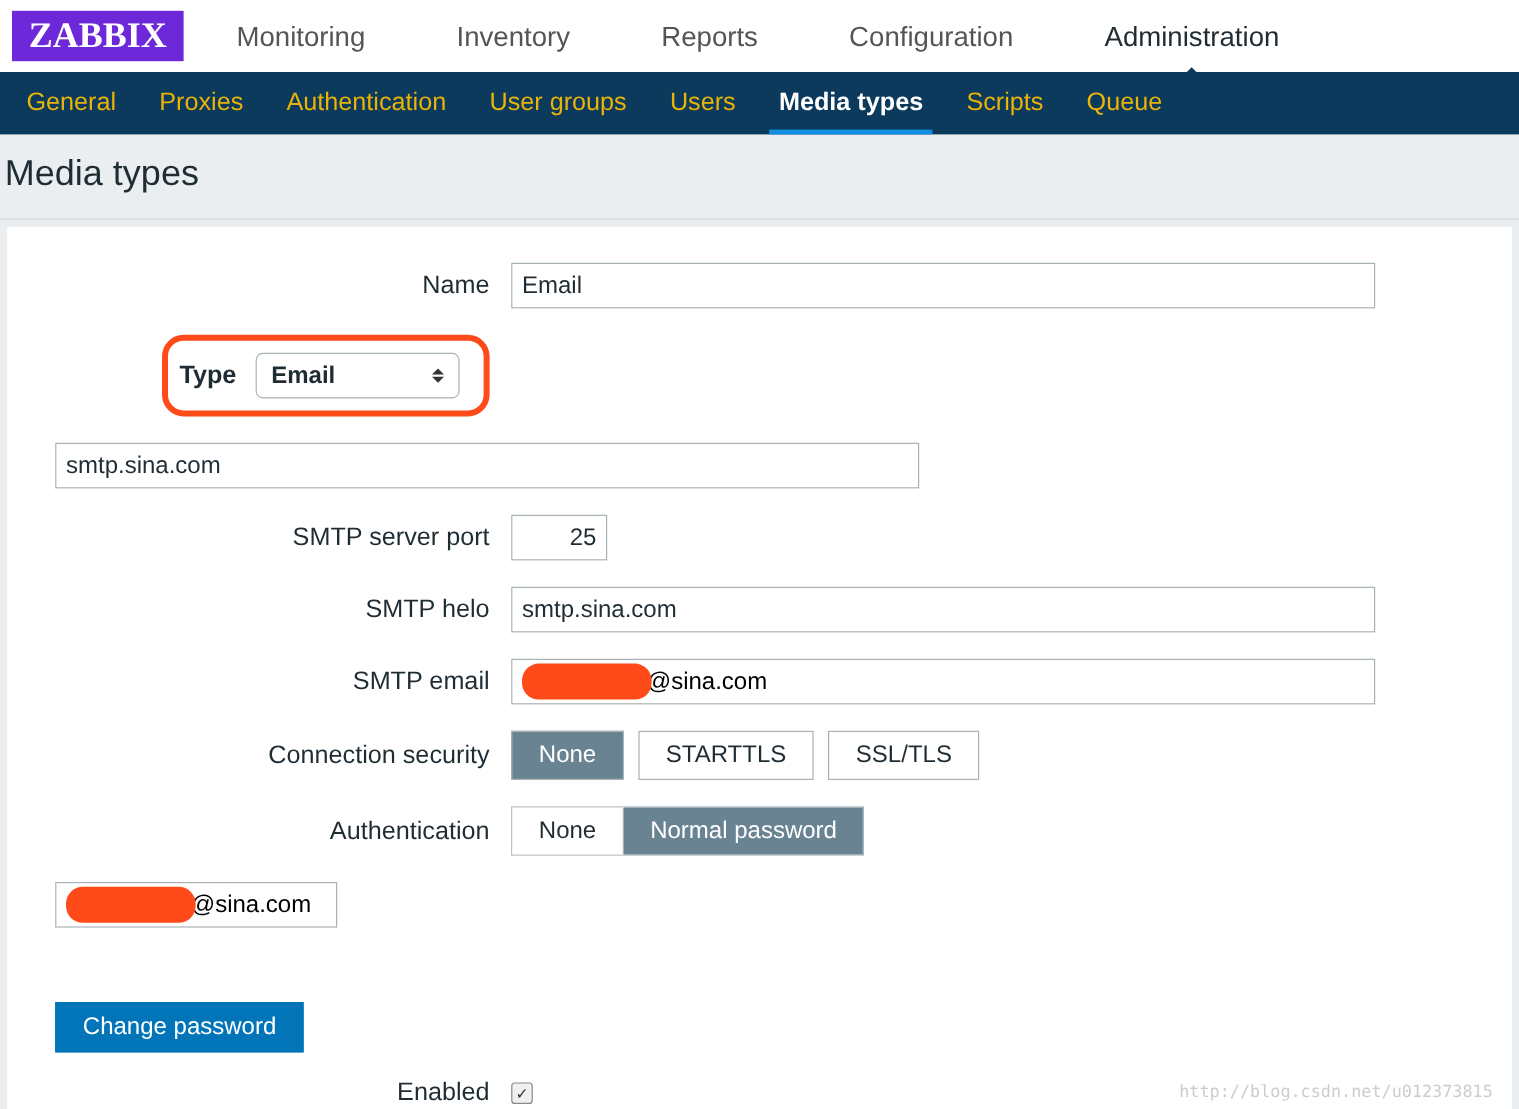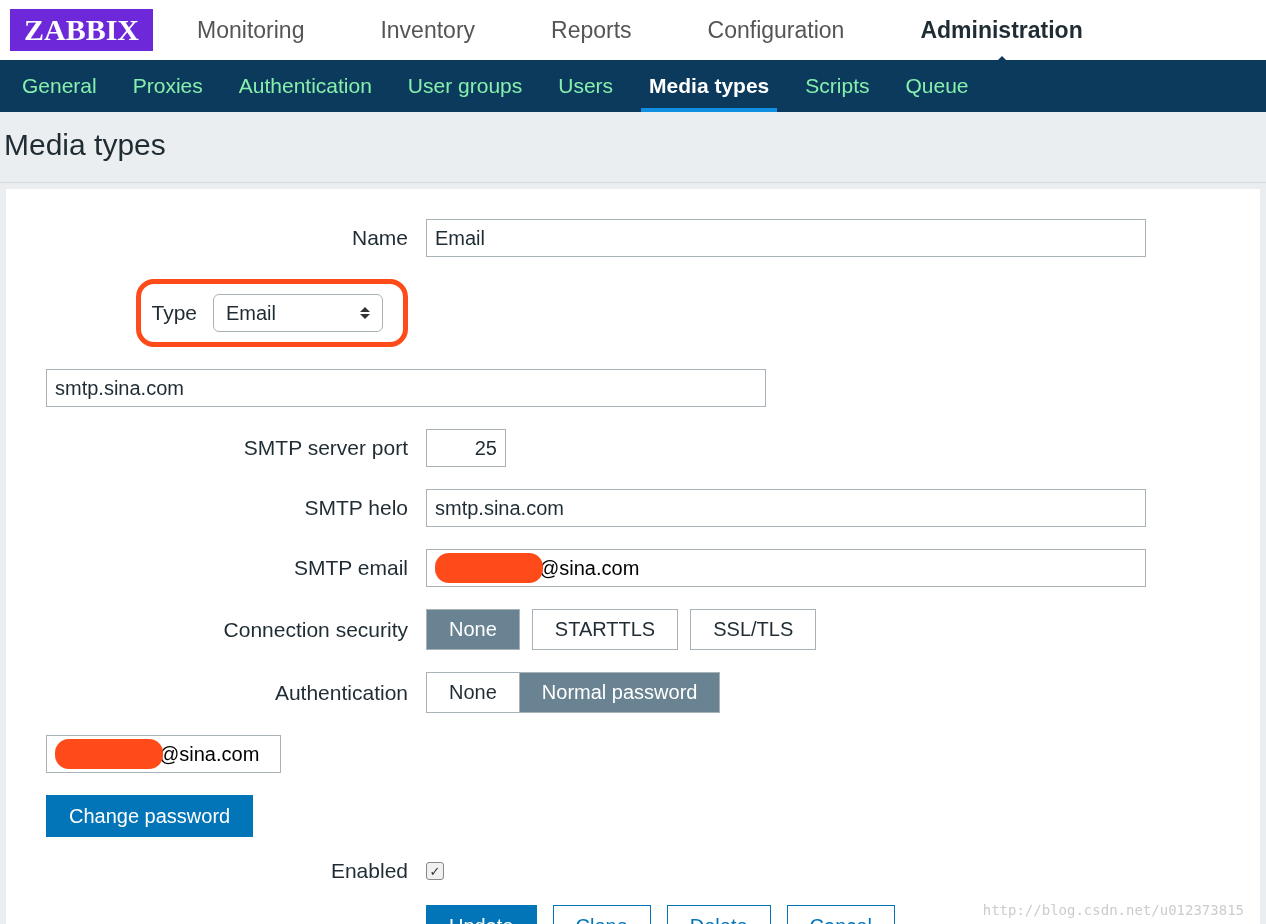--- a/index.html
+++ b/index.html
@@ -36,21 +36,21 @@
     }
     .topnav .item {
       font-size: 23px;
       color: #555;
       padding: 16px 20px;
       cursor: pointer;
       position: relative;
     }
     .topnav .item.active {
       color: #1f2c33;
-      font-weight: bold;
+      font-weight: normal;
     }
     .topnav .item.active::after {
       content: "";
       position: absolute;
       bottom: -6px;
       left: 50%;
       margin-left: -10px;
       width: 0;
       height: 0;
       border-left: 10px solid transparent;
@@ -58,21 +58,21 @@
       border-bottom: 10px solid #0b3a5c;
       z-index: 3;
     }
     .subnav {
       background: #0b3a5c;
       display: flex;
       padding: 0 4px;
       position: relative;
     }
     .subnav .sitem {
-      color: #86efac;
+      color: #eab308;
       font-size: 21px;
       padding: 14px 18px;
       cursor: pointer;
       position: relative;
     }
     .subnav .sitem.active {
       color: #fff;
       font-weight: bold;
     }
     .subnav .sitem.active::after {
@@ -240,20 +240,21 @@
     }
     .btn {
       display: inline-flex;
       align-items: center;
       justify-content: center;
       padding: 8px 22px;
       font-size: 20px;
       border: 1px solid;
       cursor: pointer;
       height: 42px;
+      margin-top: 40px;
     }
     .btn.primary {
       background: #0275b8;
       color: #fff;
       border-color: #0275b8;
     }
     .btn.secondary {
       background: #fff;
       color: #0275b8;
       border-color: #0275b8;
@@ -335,21 +336,21 @@
     <div class="form-table">
 
       <div class="form-row">
         <div class="label-cell">Name</div>
         <div class="input-cell">
           <input type="text" class="wide" value="Email" style="">
         </div>
       </div>
 
       <div class="form-row">
-        <div class="label-cell" style="text-align:right;">
+        <div class="label-cell" style="text-align:right;font-weight:bold;">
           <div class="highlight-box">
             <span class="inner-label">Type</span>
             <div class="select-wrap">
               <div class="select-control">
                 <span>Email</span>
                 <span class="select-arrows">
                   <div class="up"></div>
                   <div class="down"></div>
                 </span>
               </div>

